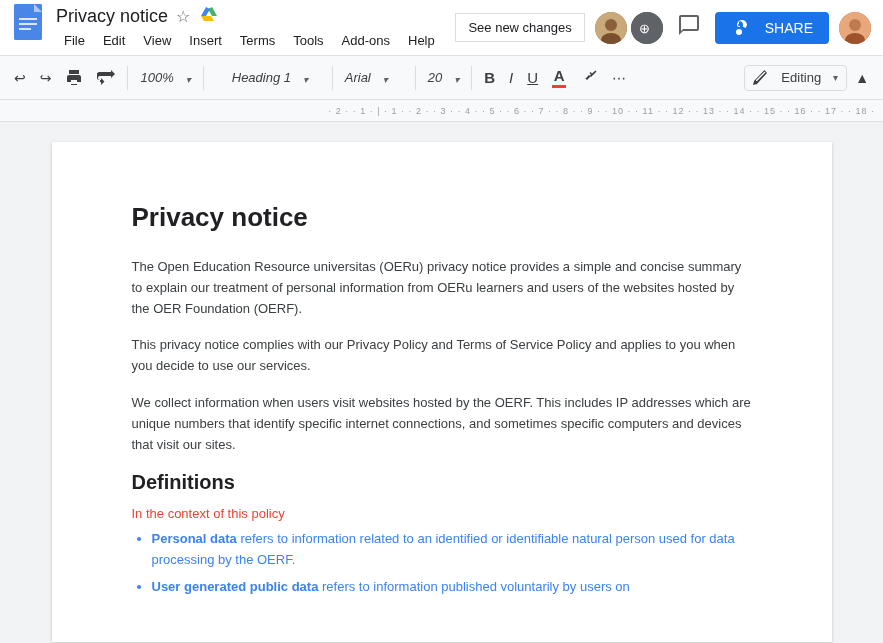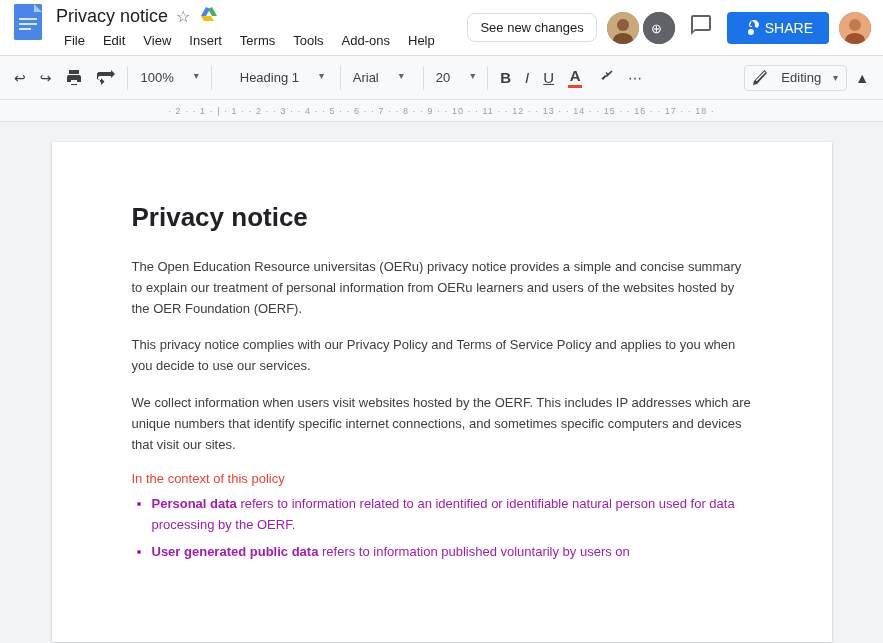--- a/index.html
+++ b/index.html
@@ -56,21 +56,21 @@
     }
     .header-right {
       display: flex;
       align-items: center;
       gap: 10px;
       flex-shrink: 0;
     }
     .see-new-changes-btn {
       background: none;
       border: 1px solid #dadce0;
-      border-radius: 8px;
+      border-radius: 0;
       padding: 6px 12px;
       font-size: 13px;
       color: #202124;
       cursor: pointer;
     }
     .avatar-group {
       display: flex;
       align-items: center;
       gap: 4px;
     }
@@ -108,21 +108,21 @@
     .share-btn {
       background: #1a73e8;
       color: white;
       border: none;
       border-radius: 4px;
       padding: 8px 16px;
       font-size: 14px;
       cursor: pointer;
       display: flex;
       align-items: center;
-      gap: 6px;
+      gap: 18px;
       font-weight: 500;
     }
     .profile-avatar {
       width: 32px;
       height: 32px;
       border-radius: 50%;
       background: radial-gradient(circle at 40% 30%, #e8a87c, #a0522d);
       cursor: pointer;
       overflow: hidden;
     }
@@ -159,22 +159,23 @@
     }
     .toolbar-select {
       border: none;
       background: none;
       font-size: 13px;
       color: #3c4043;
       cursor: pointer;
       padding: 4px 6px;
       border-radius: 4px;
       display: flex;
-      align-items: flex-start;
-      gap: 20px;
+      align-items: flex-end;
+      gap: 12px;
+      font-style: italic;
     }
     .zoom-select {
       min-width: 60px;
     }
     .heading-select {
       min-width: 100px;
       margin-left: 16px;
     }
     .font-select {
       min-width: 70px;
@@ -206,21 +207,21 @@
       display: flex;
       align-items: center;
       padding: 0 8px;
       font-size: 10px;
       color: #9aa0a6;
       overflow: hidden;
     }
     .ruler-content {
       display: flex;
       width: 100%;
-      justify-content: center;
+      justify-content: flex-end;
       font-size: 9px;
       color: #9aa0a6;
       letter-spacing: 1px;
     }
 
     
     .doc-area {
       background: #f1f3f4;
       height: calc(643px - 56px - 44px - 22px);
       overflow-y: auto;
@@ -257,21 +258,21 @@
       margin-top: 8px;
       font-family: Arial, sans-serif;
     }
     .doc-subtext {
       font-size: 13px;
       color: #ea4335;
       margin-bottom: 8px;
     }
     .doc-list {
       font-size: 13px;
-      color: #a21caf;
+      color: #3b82f6;
       line-height: 1.6;
       padding-left: 20px;
     }
     .doc-list li {
       margin-bottom: 6px;
     }
     .doc-list li strong {
       font-weight: bold;
     }
     .chevron-down {
@@ -427,20 +428,21 @@
 </div>
 
 <div class="doc-area">
   <div class="doc-page">
     <h1 class="doc-heading-1">Privacy notice</h1>
 
     <p class="doc-paragraph">The Open Education Resource universitas (OERu) privacy notice provides a simple and concise summary to explain our treatment of personal information from OERu learners and users of the websites hosted by the OER Foundation (OERF).</p>
     <p class="doc-paragraph">This privacy notice complies with our Privacy Policy and Terms of Service Policy and applies to you when you decide to use our services.</p>
     <p class="doc-paragraph">We collect information when users visit websites hosted by the OERF. This includes IP addresses which are unique numbers that identify specific internet connections, and sometimes specific computers and devices that visit our sites.</p>
 
+    <h2 class="doc-heading-2">Definitions</h2>
 
     <p class="doc-subtext">In the context of this policy</p>
 
     <ul class="doc-list">
       <li>
         <strong>Personal data</strong><span> refers to information related to an identified or identifiable natural person used for data processing by the OERF.</span>
       </li>
       <li>
         <strong>User generated public data</strong><span> refers to information published voluntarily by users on</span>
       </li>

